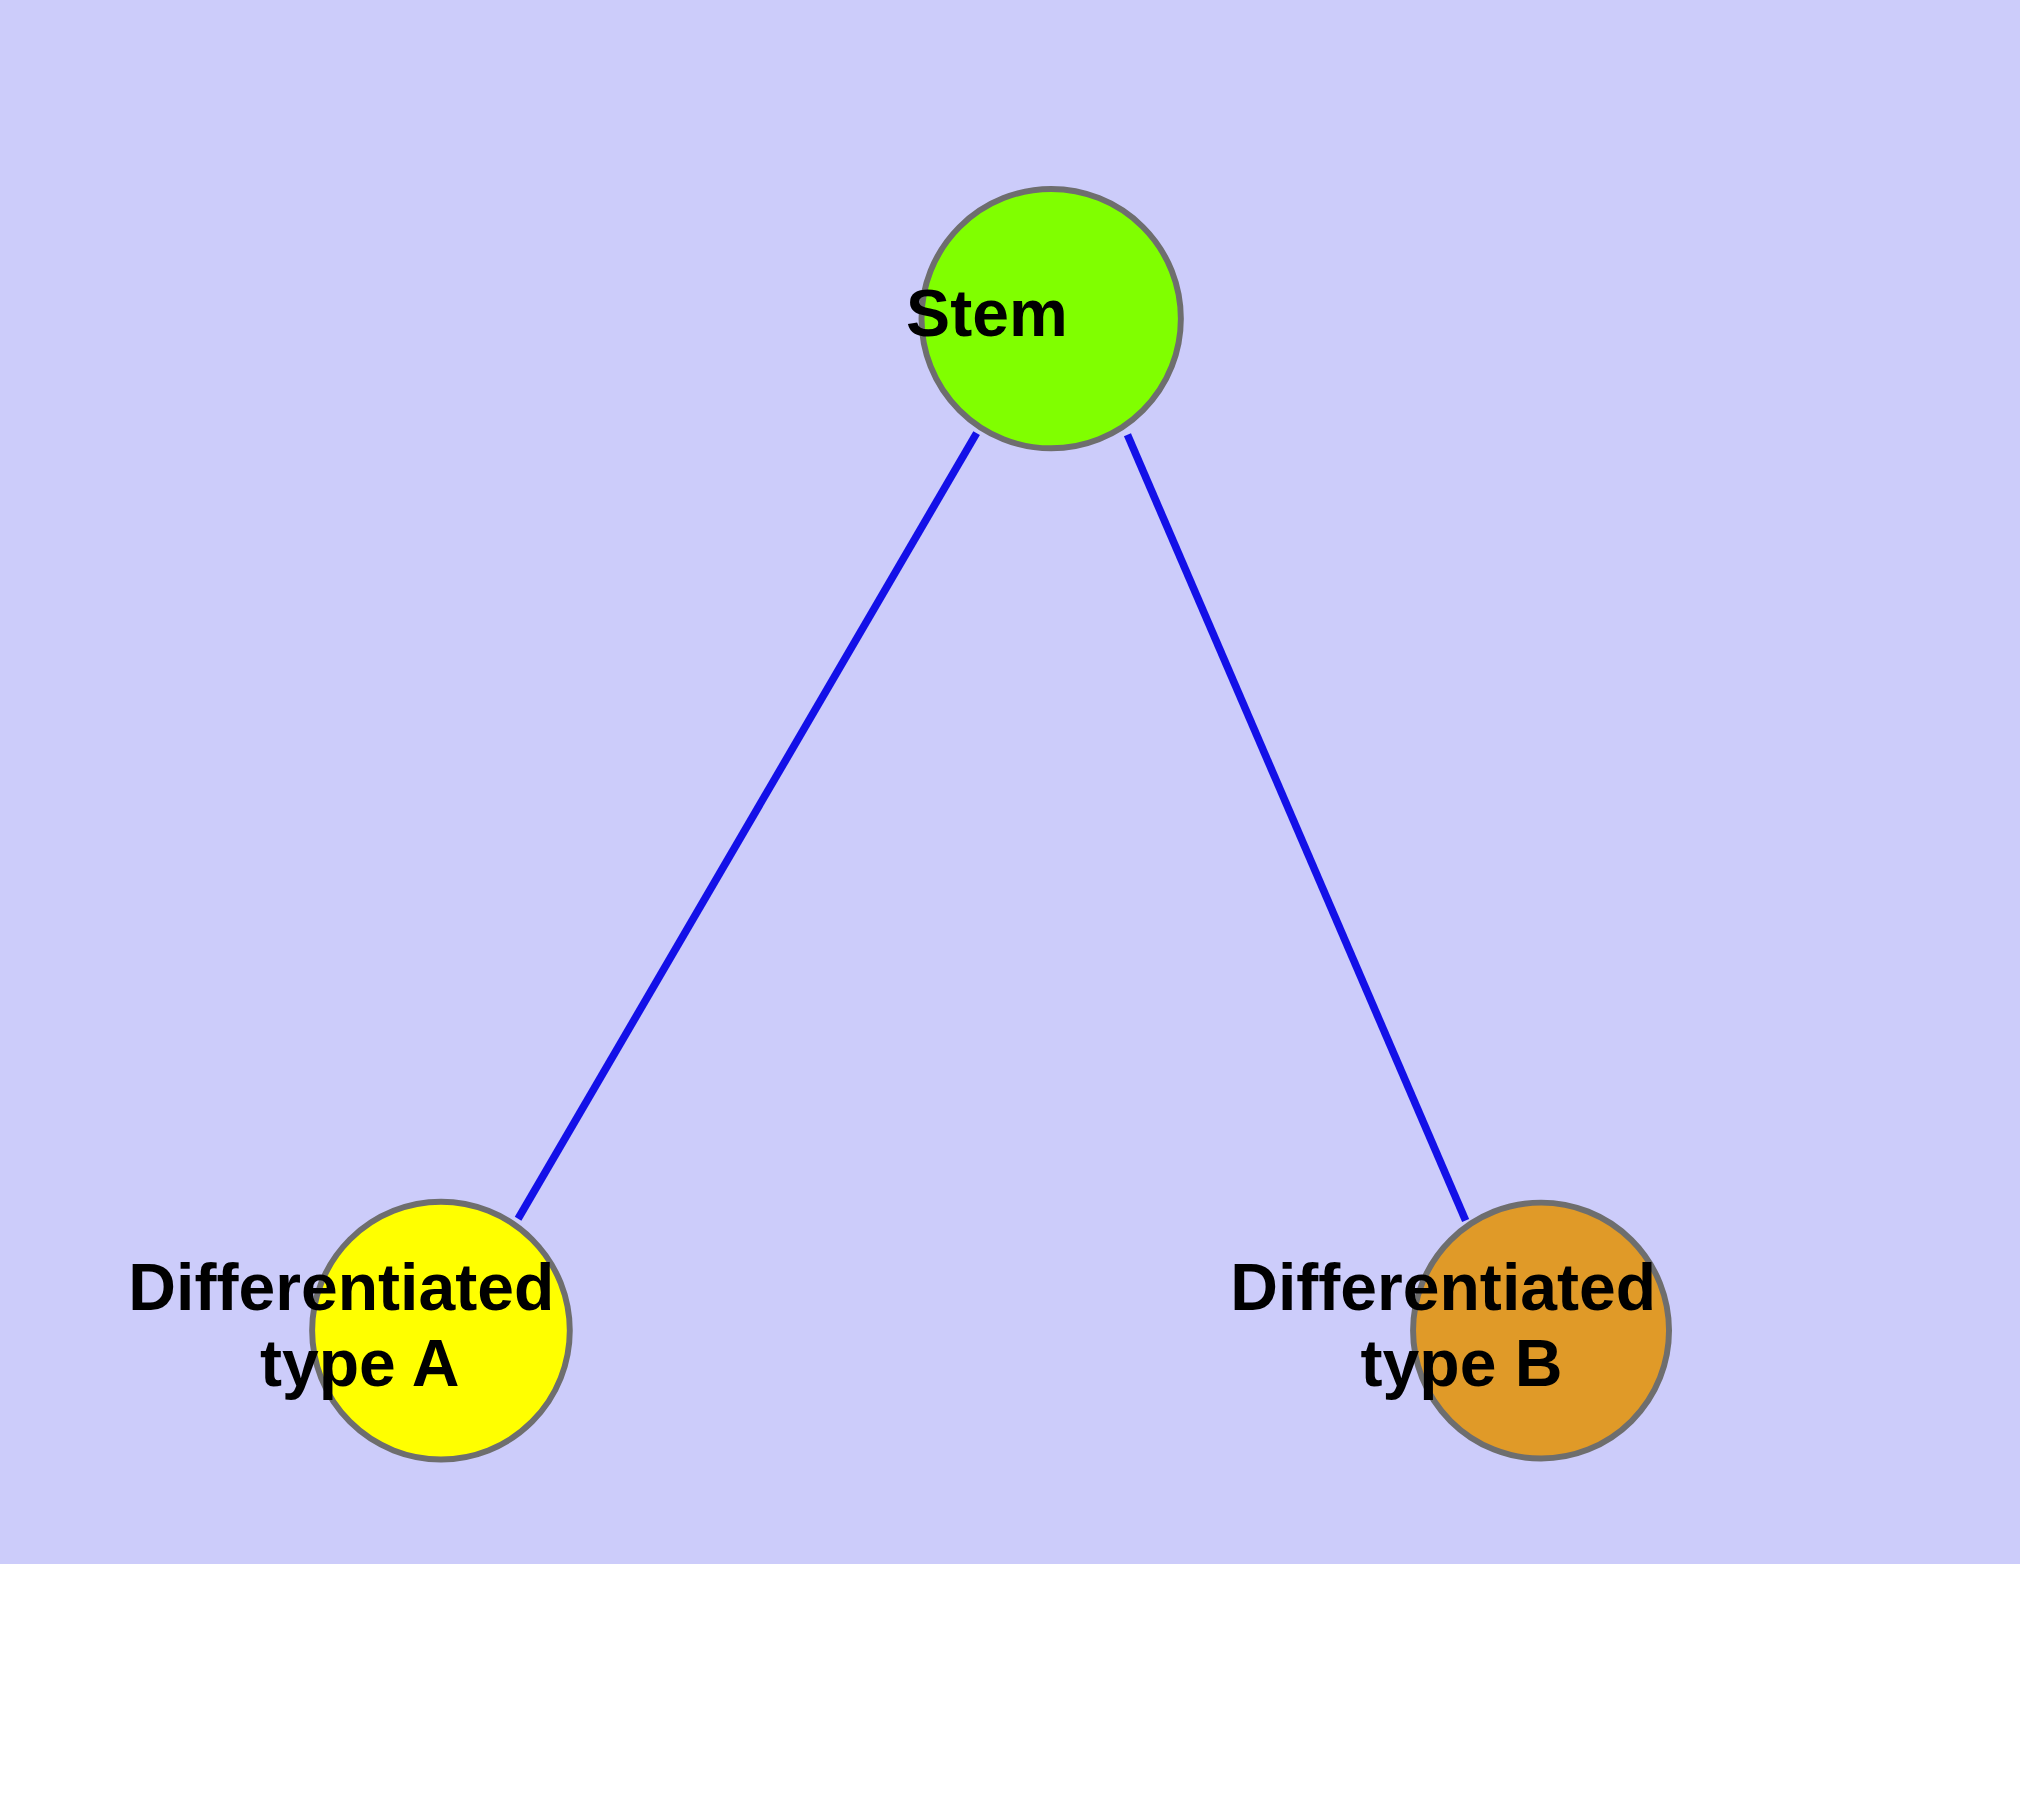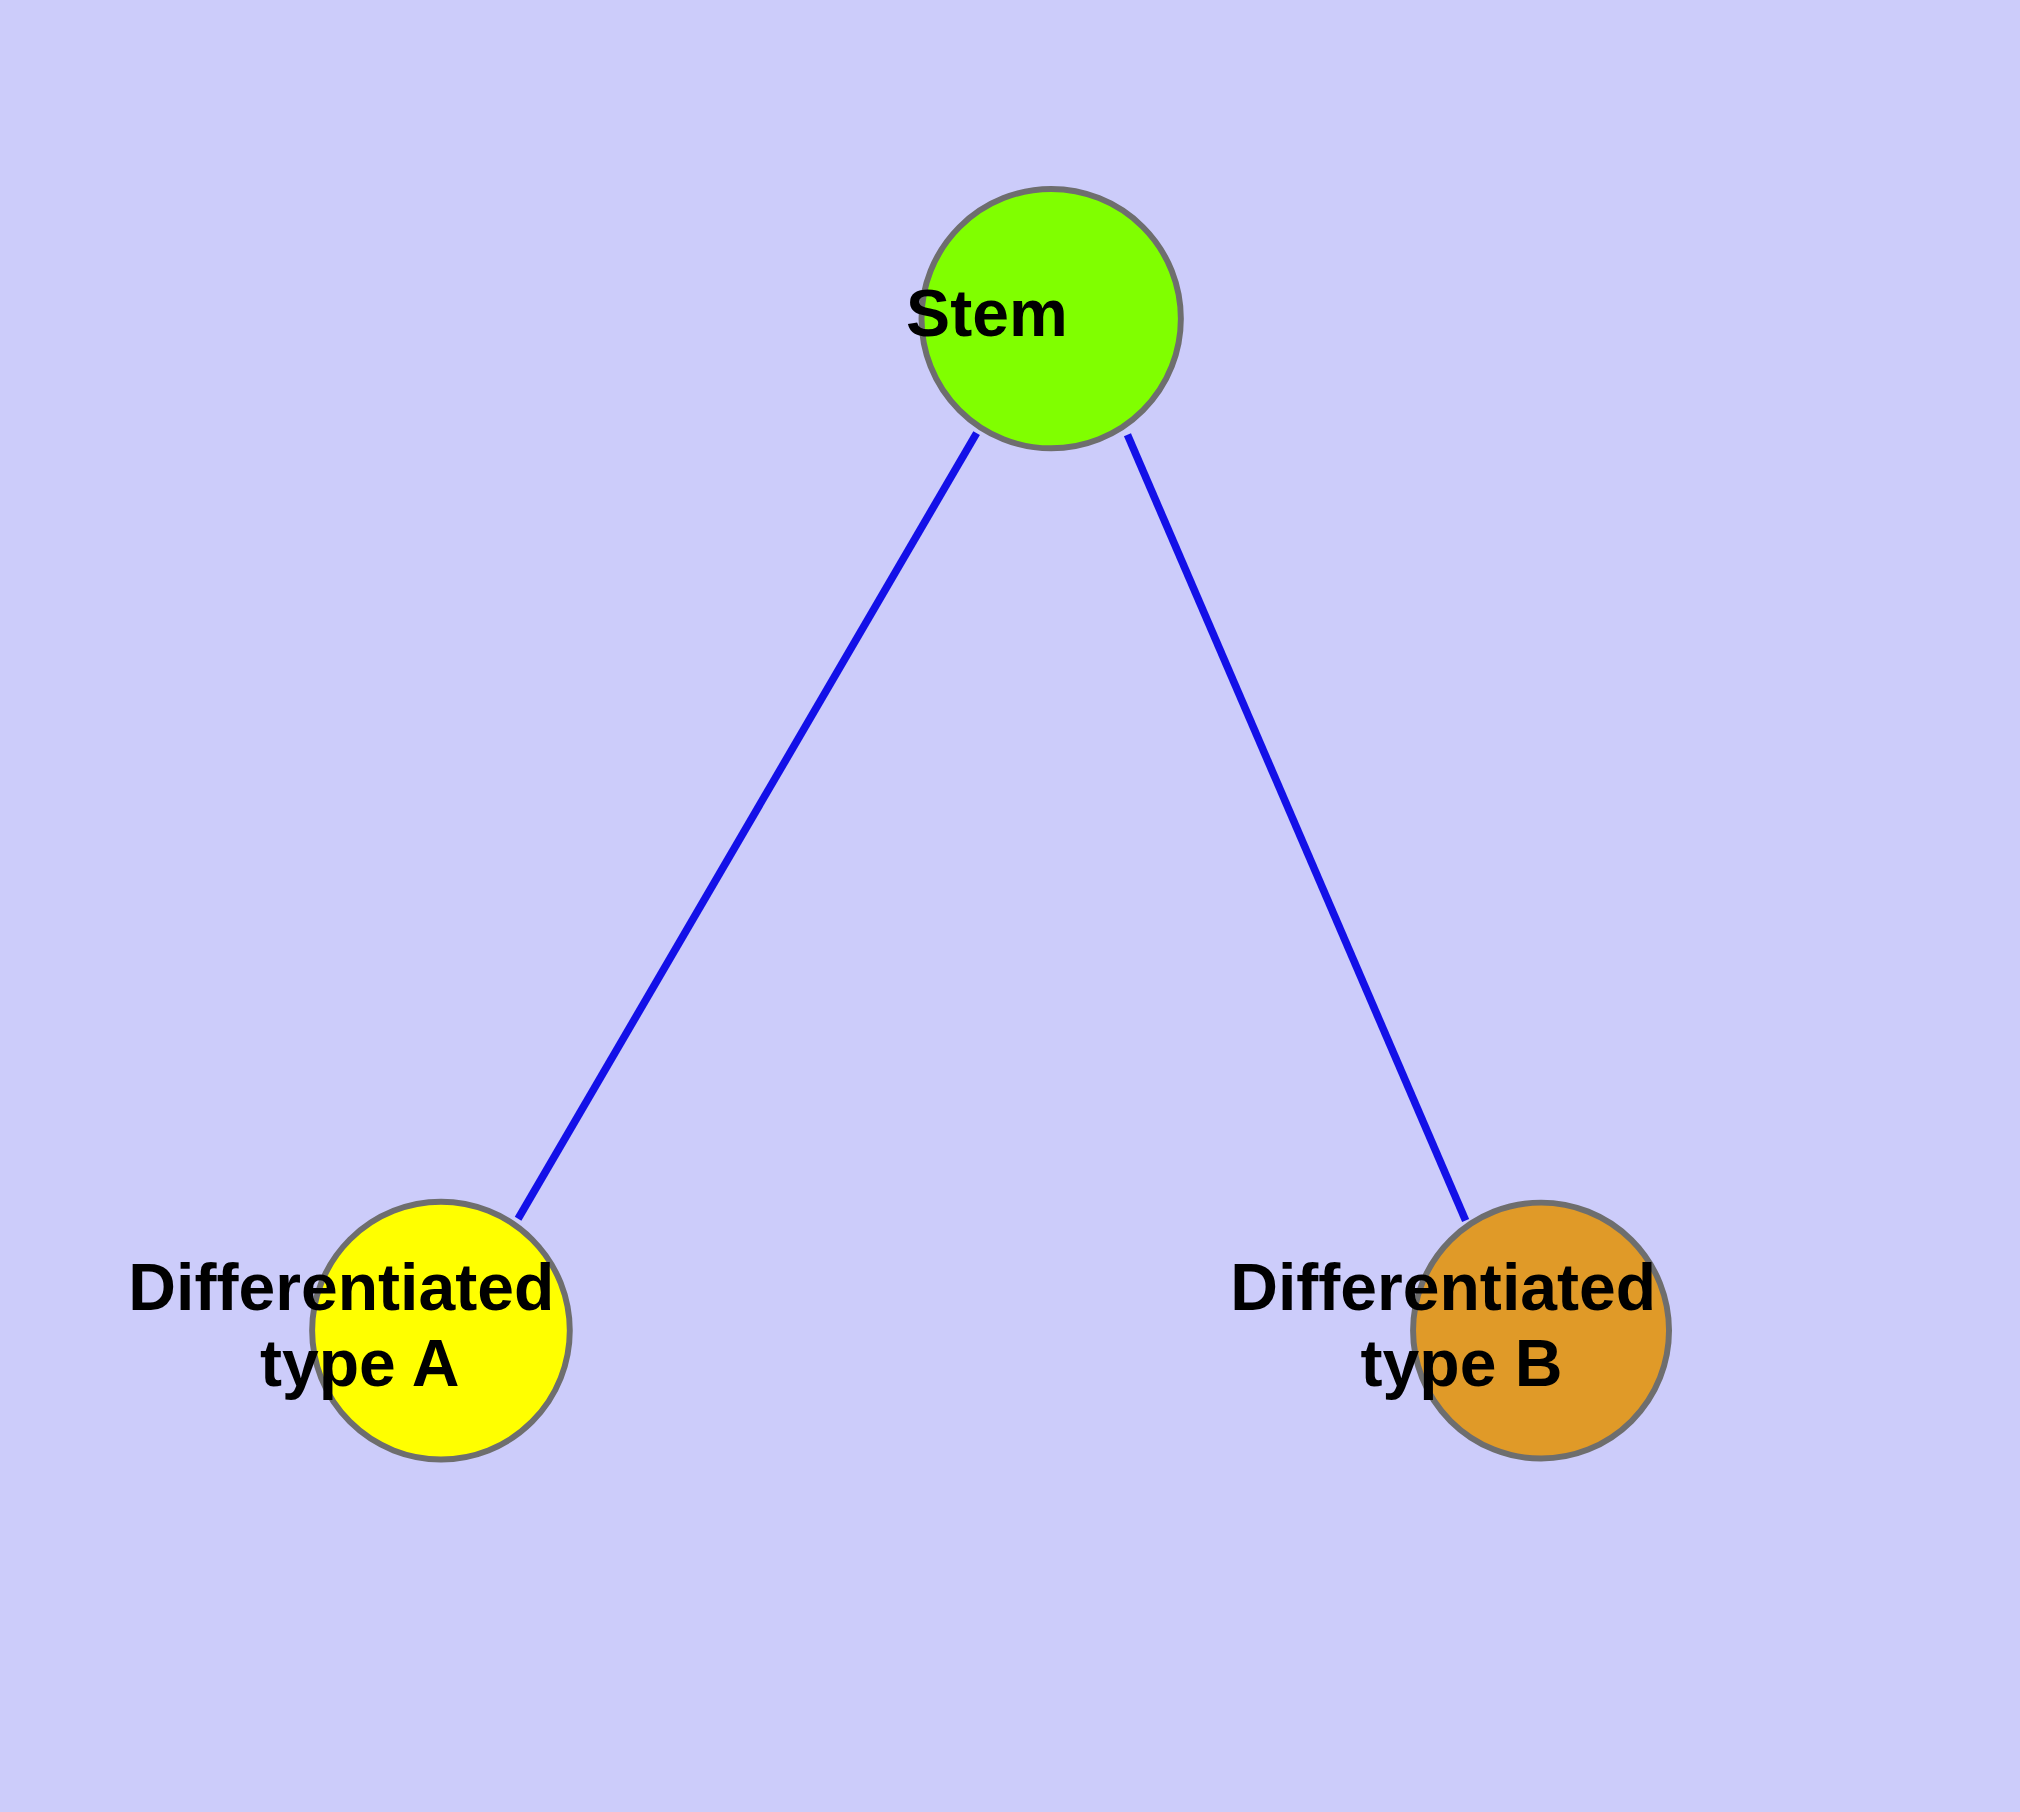--- a/index.html
+++ b/index.html
@@ -31,21 +31,21 @@
     fill: #000000;
     text-anchor: middle;
     dominant-baseline: middle;
     paint-order: normal;
     white-space: pre;
   }
 </style>
 </head>
 <body>
 
-<div id="stage" style="width: 2021px; height: 1812px;">
+<div id="stage" style="width: 2021px; height: 1564px;">
   <div id="canvas-bg" style="background: rgb(204, 204, 250);"></div>
 
   <svg id="graph-svg" viewBox="0 0 2384 2138" xmlns="http://www.w3.org/2000/svg" style="width: 2021px; height: 1812px;">
 
     <g id="edges-layer">
       <line id="edge-stem-to-diff-a" x1="1152" y1="511" x2="611" y2="1438" stroke="#1310e8" stroke-width="9" stroke-linecap="butt"></line>
       <line id="edge-stem-to-diff-b" x1="1330" y1="513" x2="1729" y2="1440" stroke="#1310e8" stroke-width="9" stroke-linecap="butt"></line>
     </g>
 
     <g id="nodes-layer">

